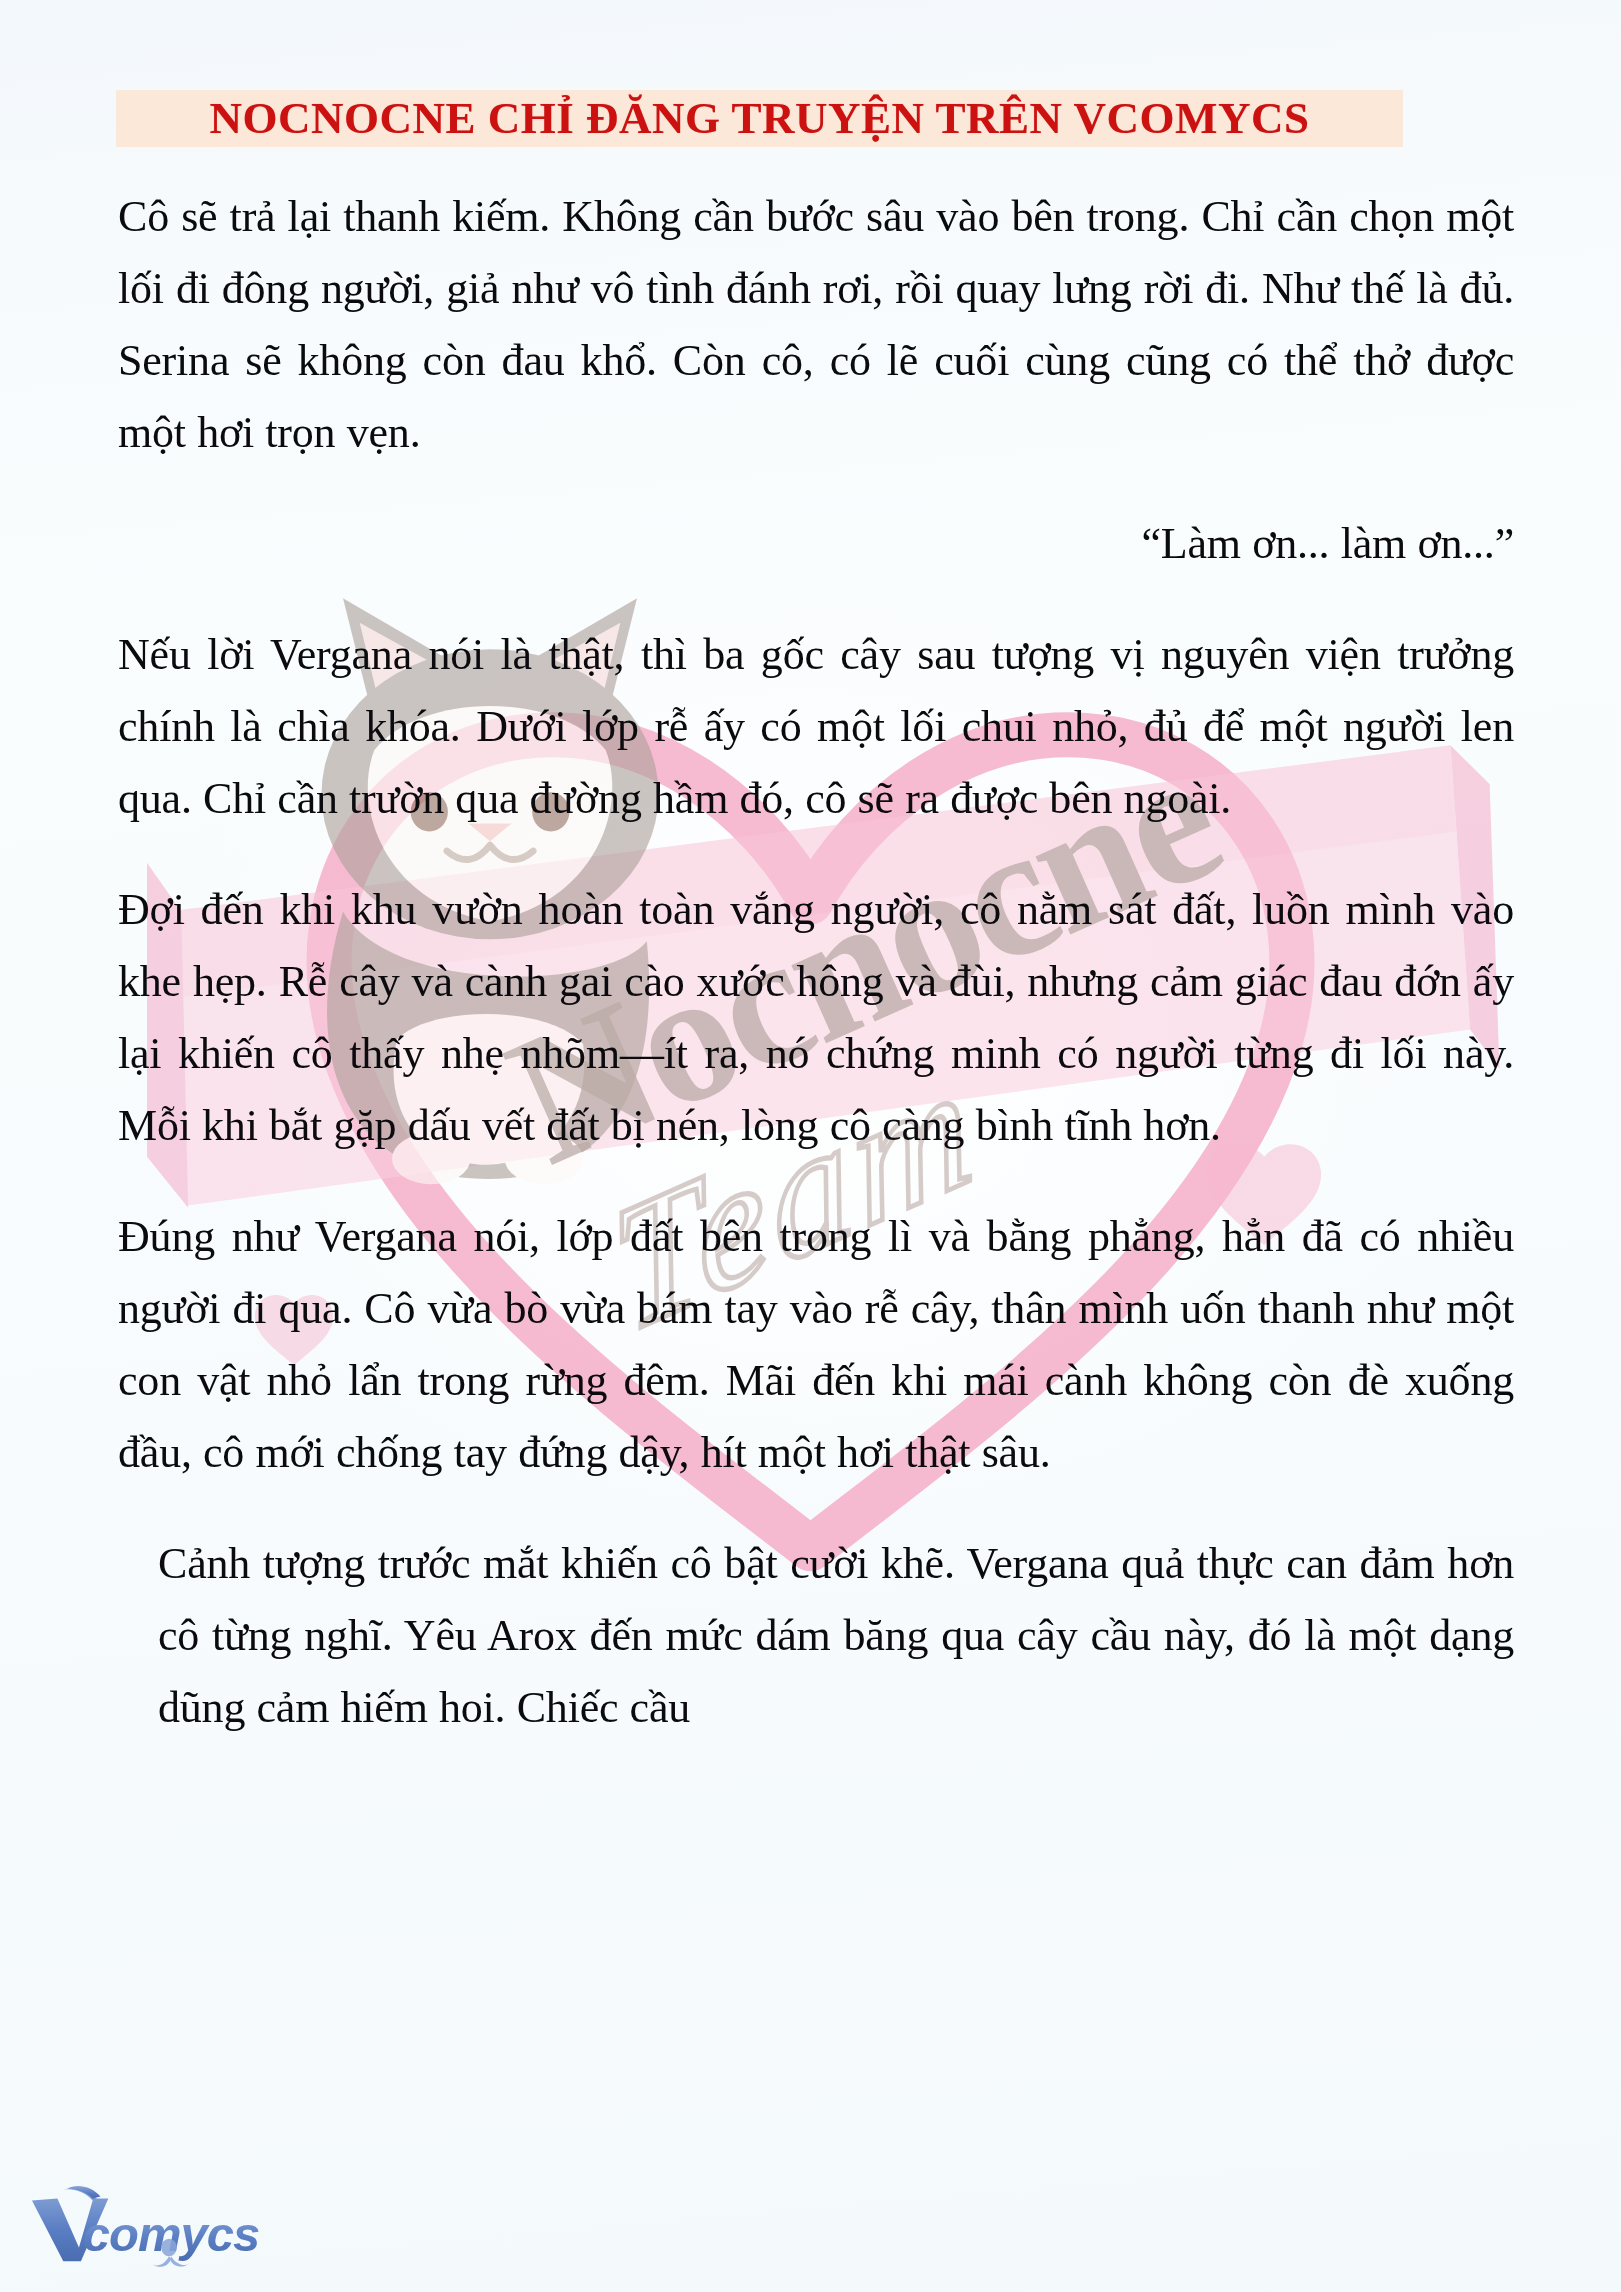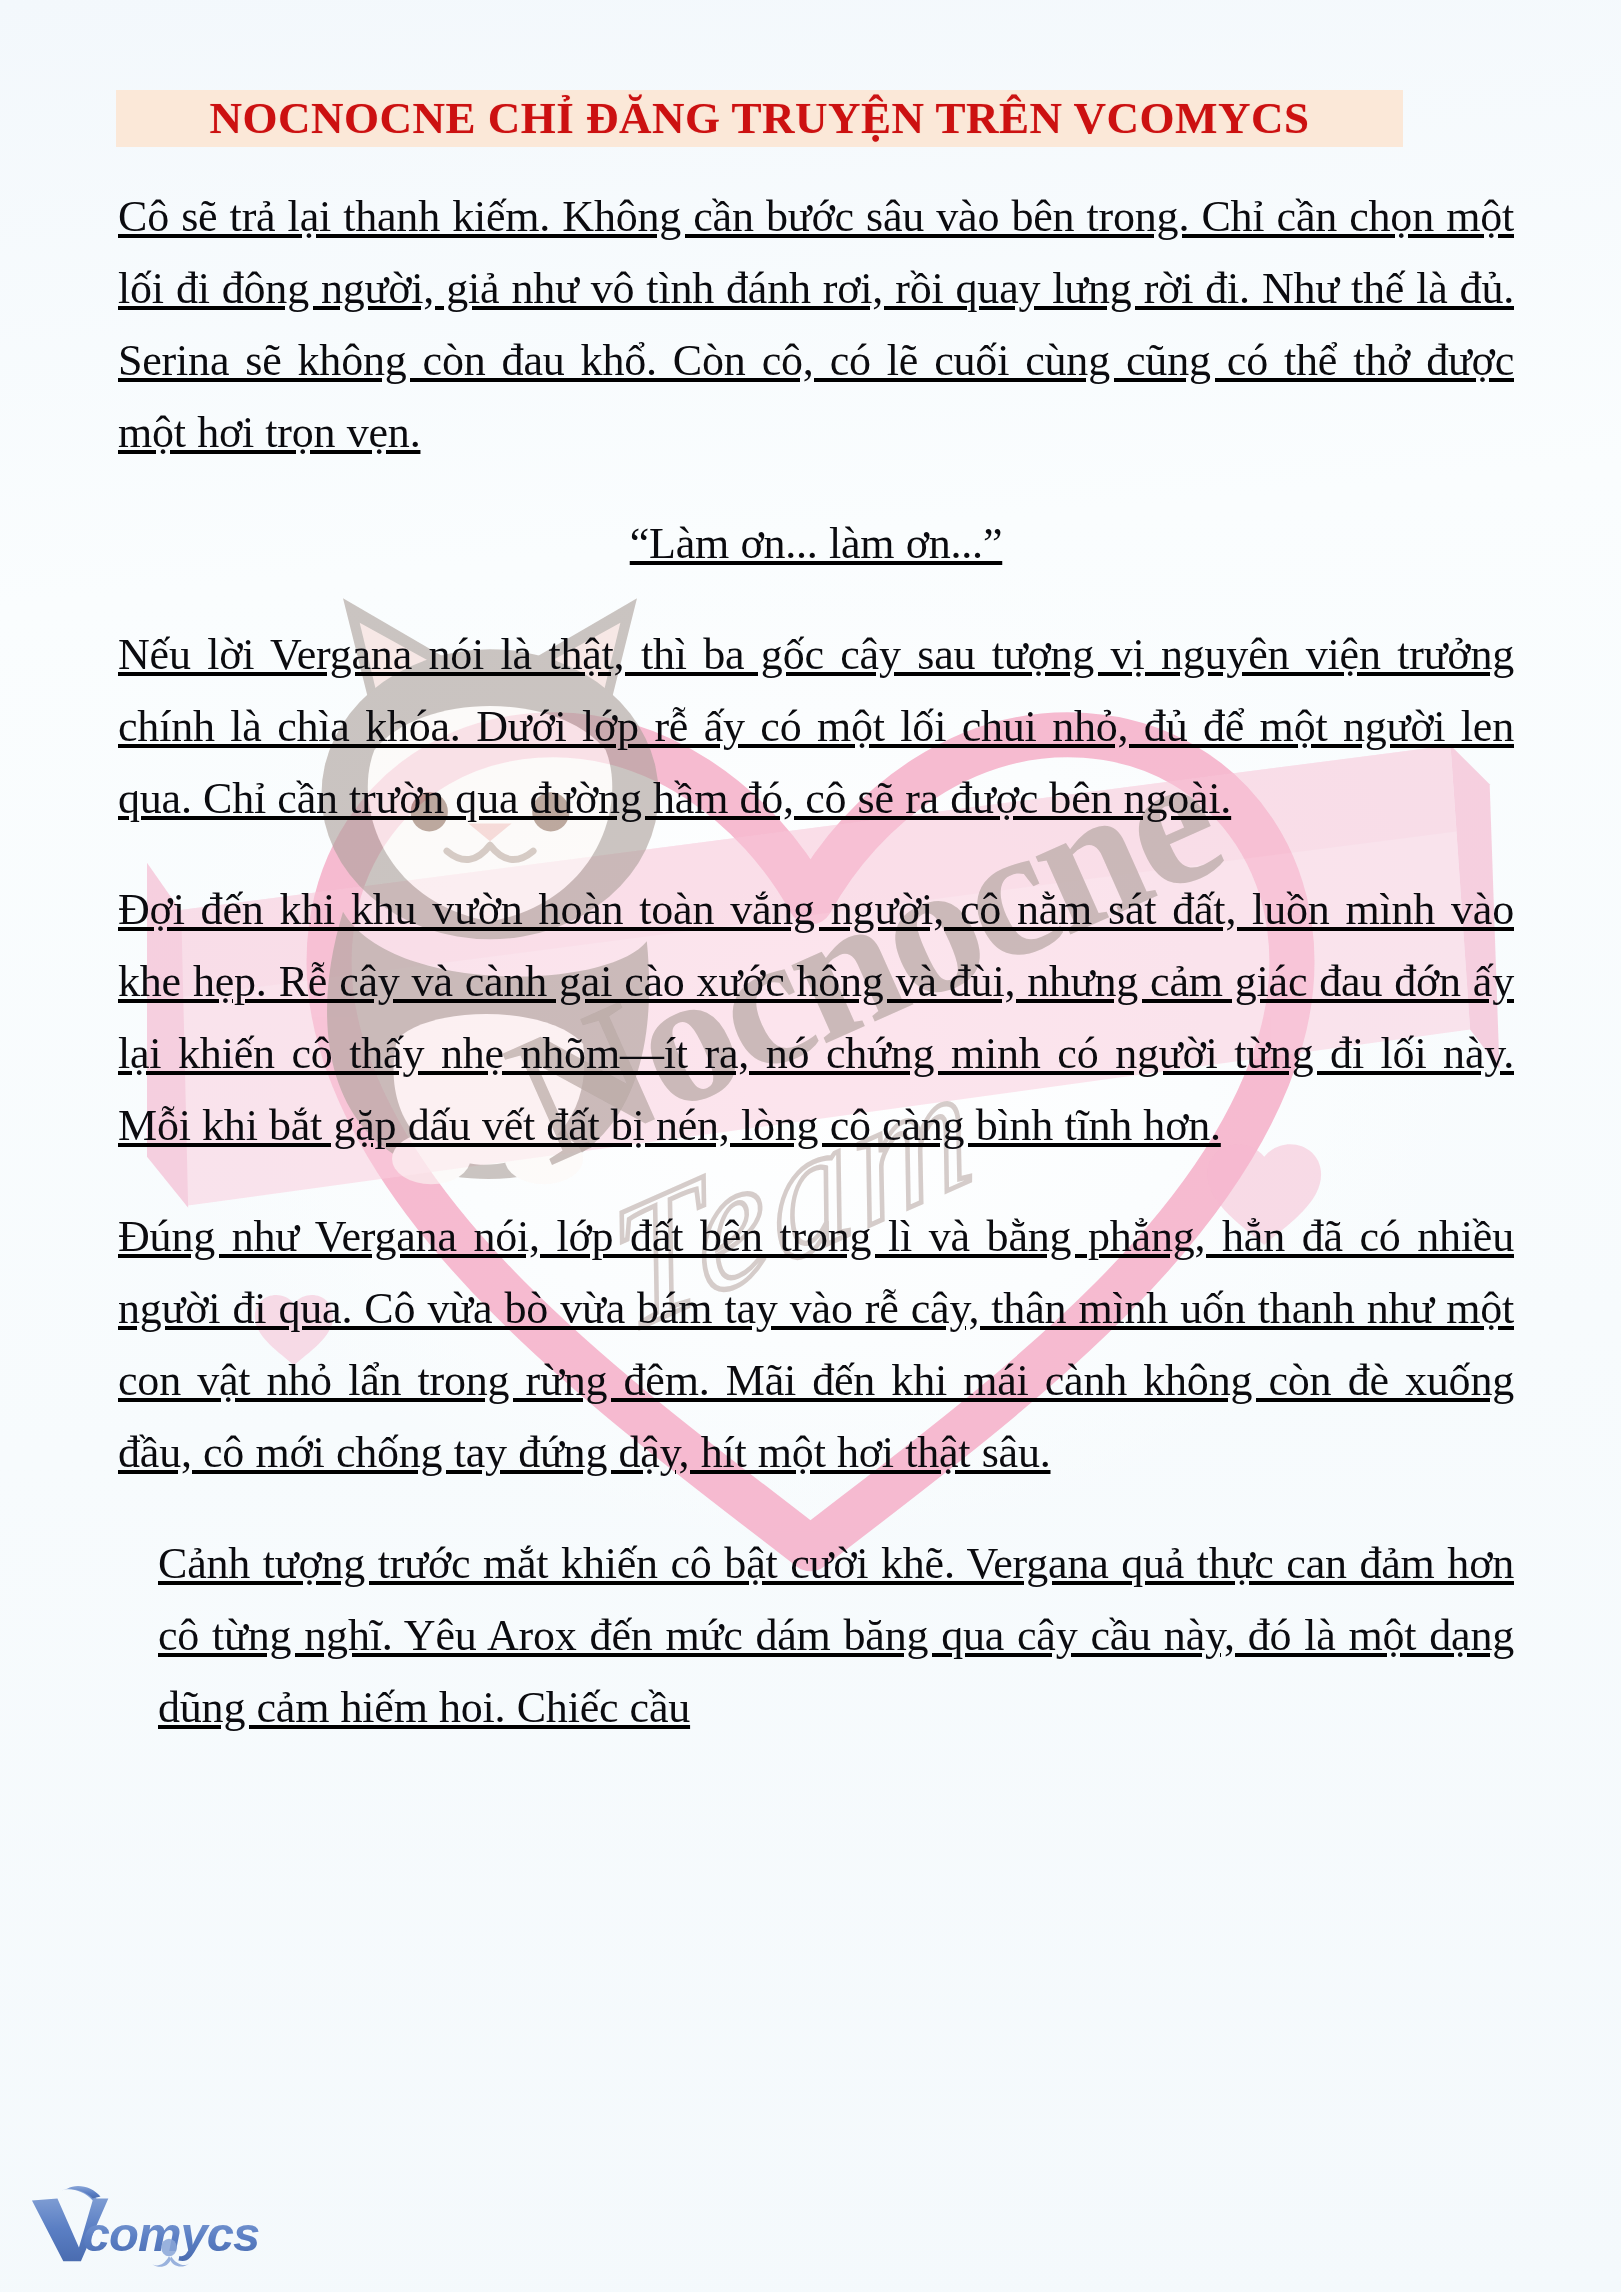--- a/index.html
+++ b/index.html
@@ -65,35 +65,34 @@
     white-space: nowrap;
     transform: scaleX(1.0);
     text-shadow: 0 0 1px rgba(204,17,17,0.35);
   }
 
   .body-text {
     position: absolute;
     left: 118px;
     top: 181px;
     width: 1396px;
-    text-decoration: underline;
   }
 
   .body-text p {
     font-family: "Liberation Serif", "DejaVu Serif", serif;
     font-size: 44px;
     line-height: 72px;
     color: #0b0b0f;
     text-align: justify;
     text-justify: inter-word;
     margin: 0 0 39px 0;
     letter-spacing: -0.2px;
     word-spacing: 0.5px;
   }
-  .body-text p.no-justify { text-align: center; }
+  .body-text p.no-justify { text-align: right; }
   .body-text p:last-child { margin-bottom: 0; margin-left: 40px; }
 
   
   .logo {
     position: absolute;
     left: 23.5px;
     bottom: 21px;
     z-index: 3;
     width: 245px;
     height: 93px;

